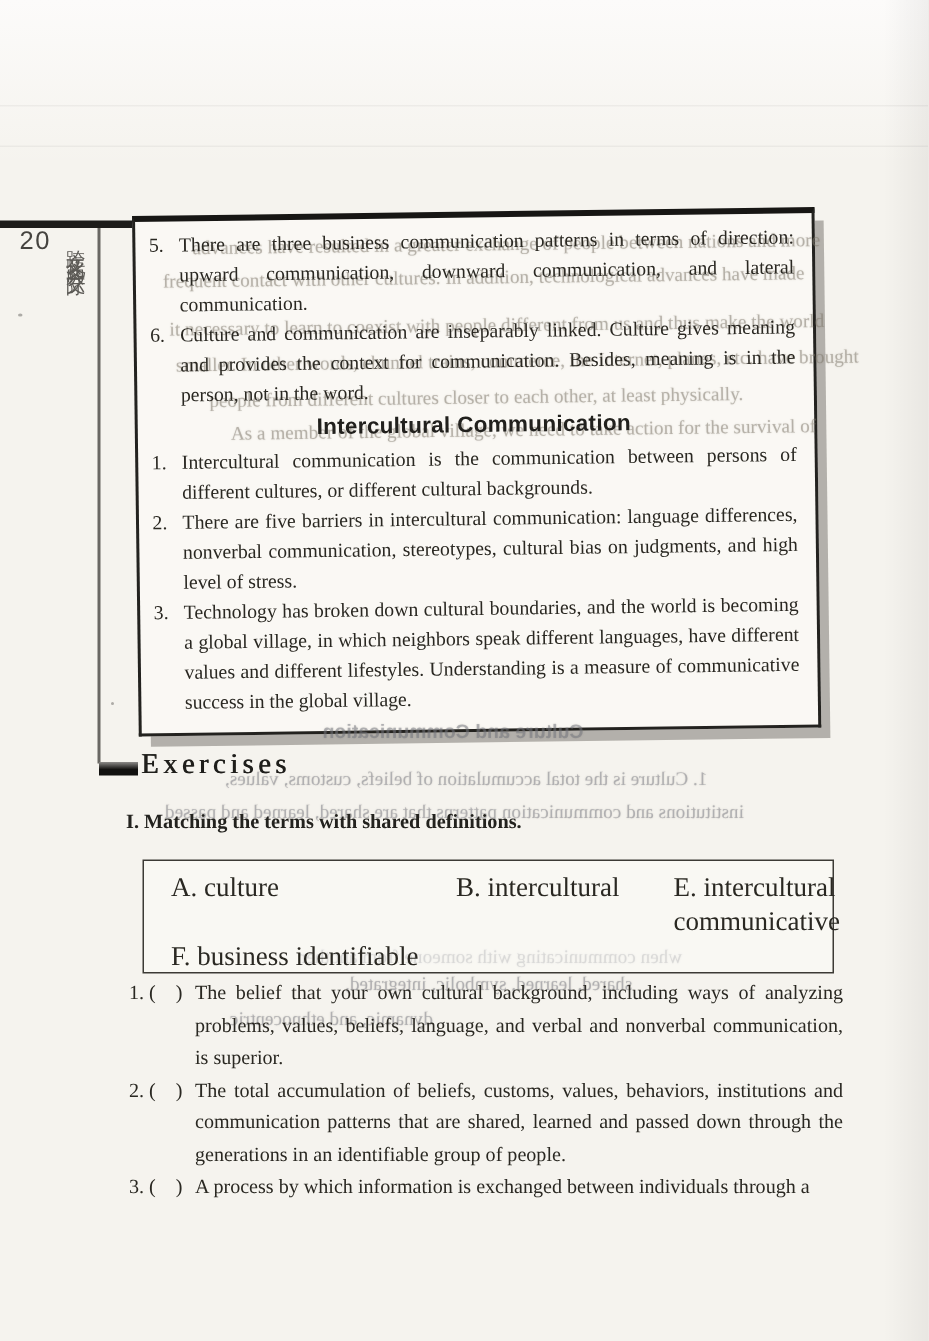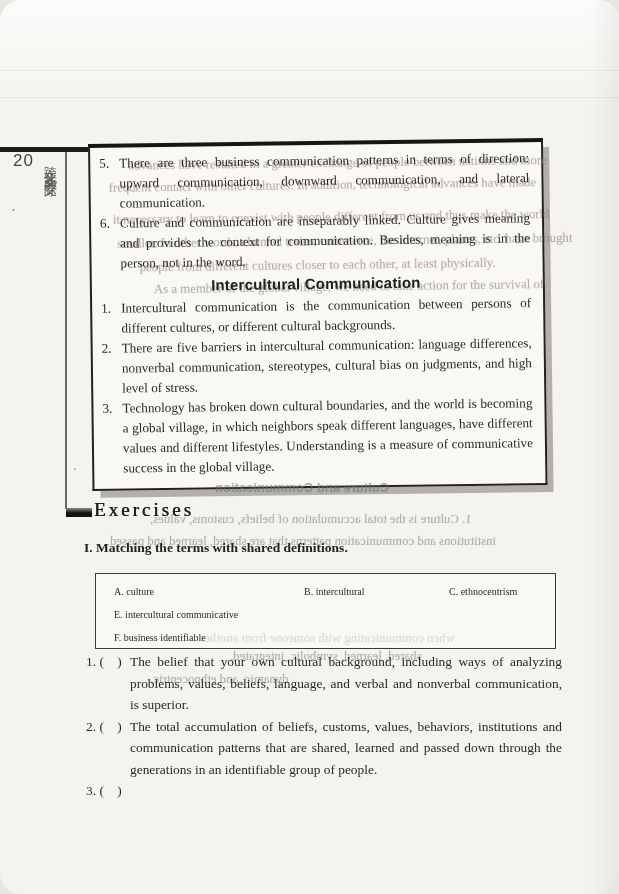--- a/index.html
+++ b/index.html
@@ -1,19 +1,19 @@
 <!DOCTYPE html>
 <html><head>
 <meta charset="utf-8">
 <style>
   html,body{margin:0;padding:0;background:#e8e6e2;}
   .page{
     position:relative;width:619px;height:894px;margin:0 auto;
     background:#f5f3ee;overflow:hidden;
-    font-family:"Liberation Serif", serif;color:#2a2822;border-radius:21px;
+    font-family:"Liberation Serif", serif;color:#2a2822;
   }
   .top-light{position:absolute;top:0;left:0;right:0;height:110px;
     background:linear-gradient(#fcfbfa, rgba(252,251,250,0));}
   .right-shade{position:absolute;top:0;right:0;width:30px;height:100%;
     background:linear-gradient(90deg, rgba(0,0,0,0), rgba(0,0,0,0.05));}
   .scan-line{position:absolute;left:0;right:0;height:1px;background:rgba(0,0,0,0.045);}
   .speck{position:absolute;border-radius:50%;background:rgba(40,38,34,0.35);}
 
   
   .header-rule{position:absolute;left:0;top:147px;width:91px;height:5px;background:#1d1c1a;}
@@ -51,21 +51,21 @@
     background:linear-gradient(#8d8b88, #121110 55%);}
   .ex-text{font-size:19px;letter-spacing:3px;color:#1f1e1b;
     text-shadow:0.5px 0 0 #1f1e1b;}
   .sec-heading{position:absolute;left:84px;top:540px;font-size:13.5px;font-weight:bold;
     color:#23221e;z-index:1;}
 
   .terms-box{position:absolute;left:95px;top:573px;width:461px;height:76px;box-sizing:border-box;
     border:1px solid #3c3a35;background:rgba(252,251,247,0.55);
     padding:6px 0 0 18px;z-index:1;}
   .terms-grid{display:grid;grid-template-columns:190px 145px auto;line-height:23px;
-    font-size:10px;}
+    font-size:18px;}
   .term-f{grid-column:1;}
 
   .questions{position:absolute;left:86px;top:651px;width:476px;z-index:1;}
   .qitem{position:relative;margin:0;padding-left:44px;text-align:justify;
     font-size:13.4px;line-height:21.5px;}
   .qpre{position:absolute;left:0;top:0;white-space:pre;}
 
   [data-interactable="false"]{cursor:default;}
 </style>
 </head>
@@ -114,25 +114,24 @@
     <span class="ex-marker" data-interactable="false"></span>
     <span class="ex-text" data-interactable="false">Exercises</span>
   </div>
 
   <div class="sec-heading" data-interactable="false">I. Matching the terms with shared definitions.</div>
 
   <div class="terms-box" data-interactable="false">
     <div class="terms-grid" data-interactable="false">
       <span data-interactable="false">A. culture</span>
       <span data-interactable="false">B. intercultural</span>
-      <span data-interactable="false">C. ethnocentrism</span>
       <span data-interactable="false">E. intercultural communicative</span>
       <span class="term-f" data-interactable="false">F. business identifiable</span>
     </div>
   </div>
 
   <div class="questions" data-interactable="false">
     <p class="qitem" data-interactable="false"><span class="qpre" data-interactable="false">1. (    )</span><span data-interactable="false">The belief that your own cultural background, including ways of analyzing problems, values, beliefs, language, and verbal and nonverbal communication, is superior.</span></p>
     <p class="qitem" data-interactable="false"><span class="qpre" data-interactable="false">2. (    )</span><span data-interactable="false">The total accumulation of beliefs, customs, values, behaviors, institutions and communication patterns that are shared, learned and passed down through the generations in an identifiable group of people.</span></p>
-    <p class="qitem" data-interactable="false"><span class="qpre" data-interactable="false">3. (    )</span></p>
+    <p class="qitem" data-interactable="false"><span class="qpre" data-interactable="false">3. (    )</span><span data-interactable="false">A process by which information is exchanged between individuals through a</span></p>
   </div>
 
 </div>
 
 </body></html>

